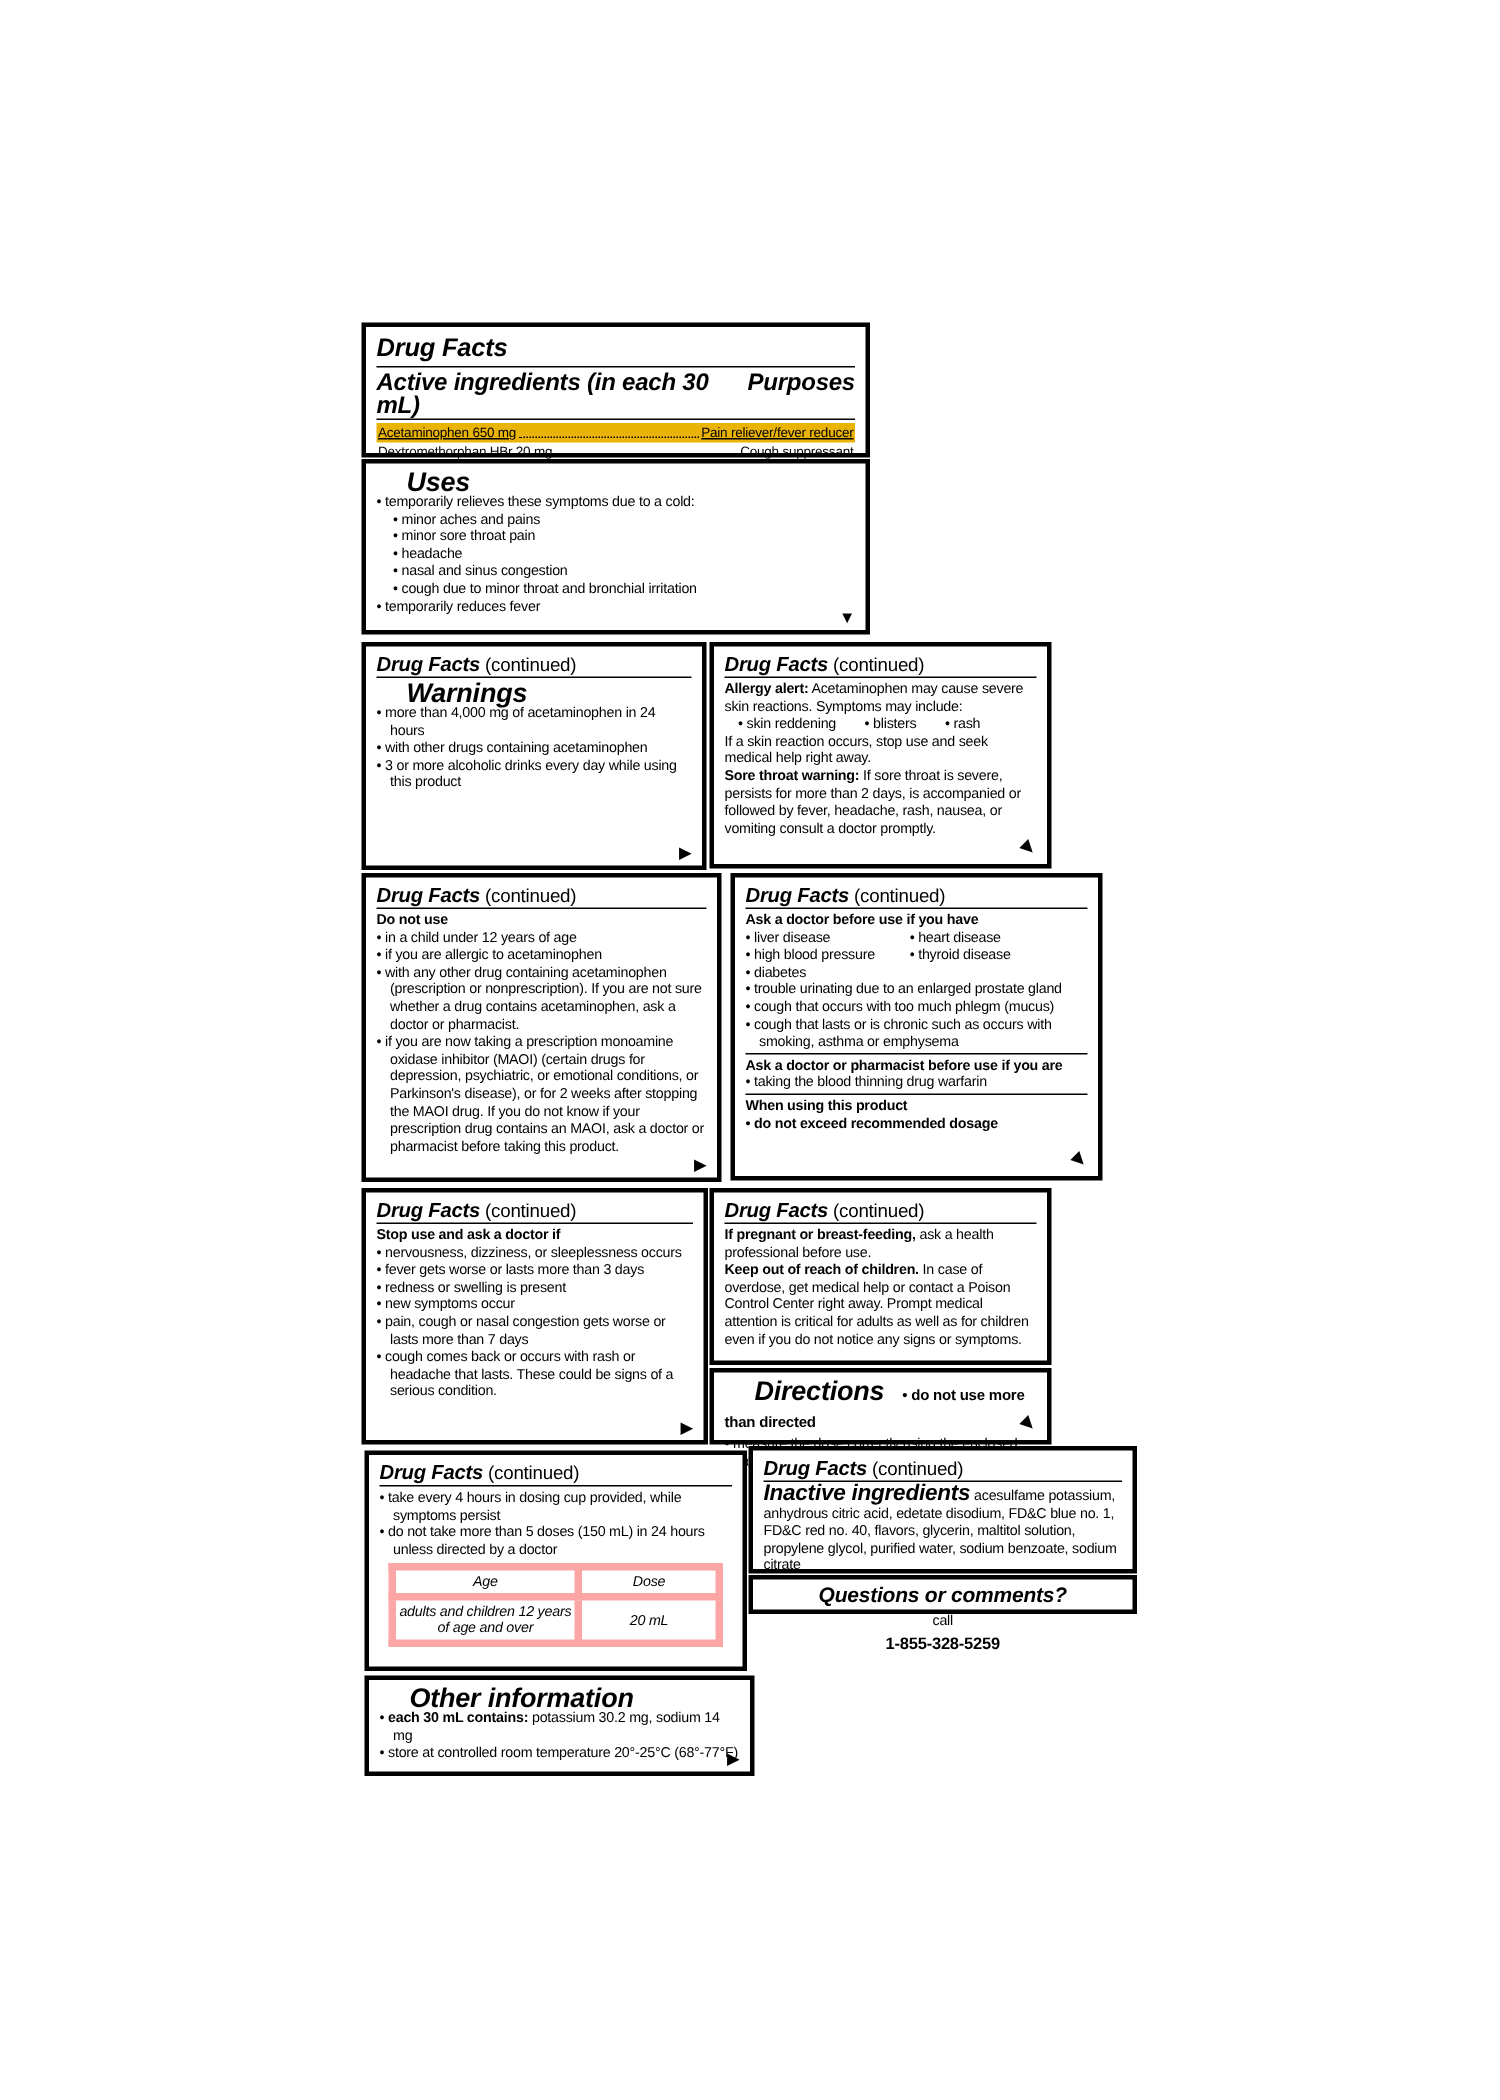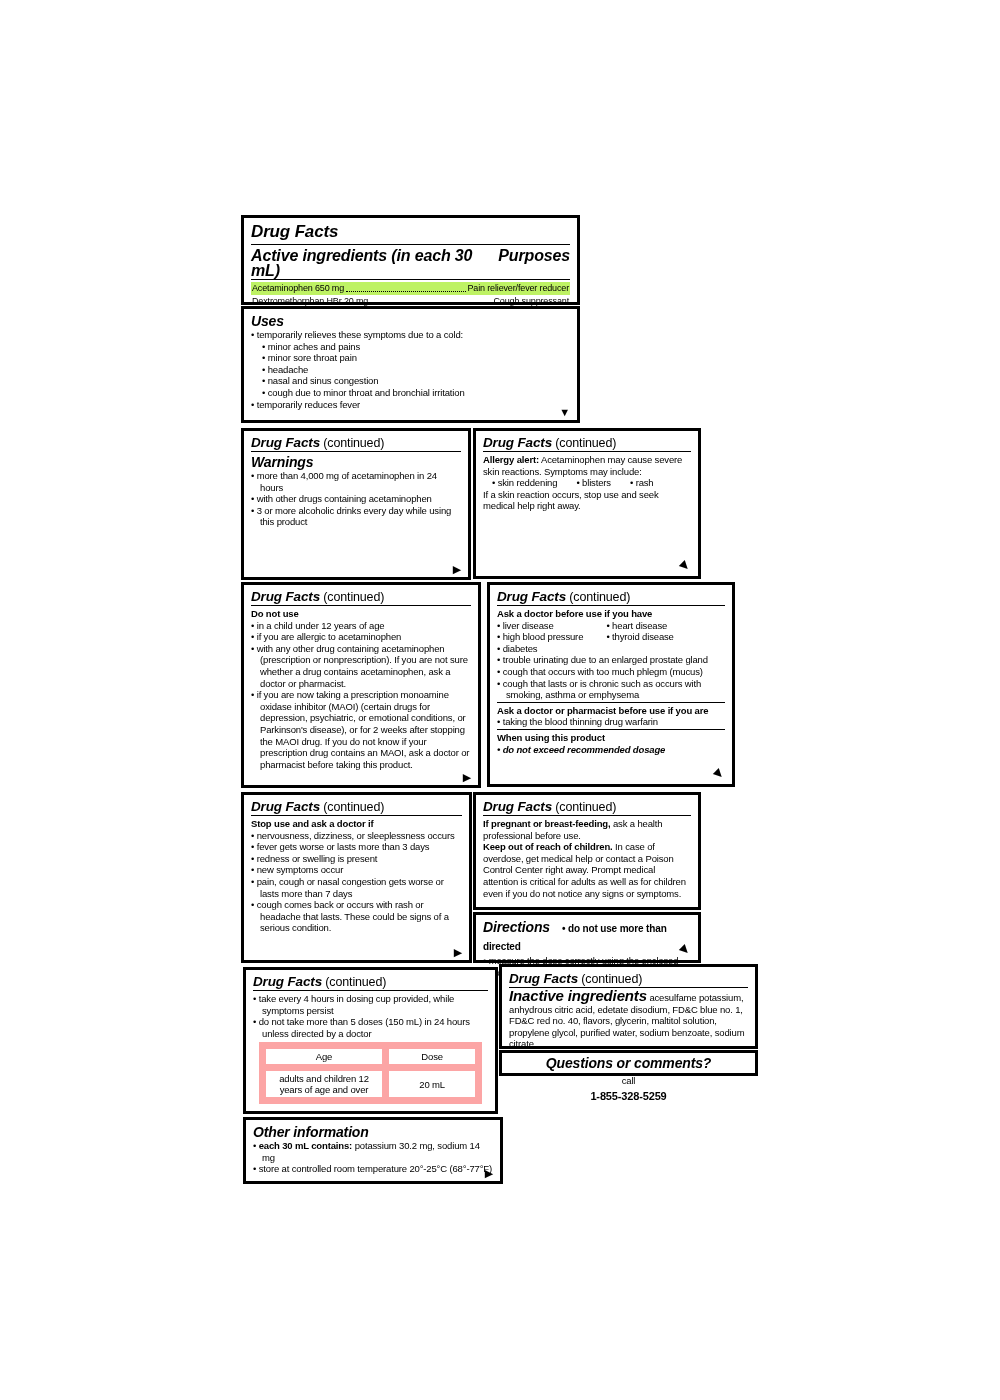--- a/index.html
+++ b/index.html
@@ -11,21 +11,21 @@
   }
   .box {
     position:absolute; background:#fff;
     border:3px solid #000; padding:4px 7px 5px 7px;
   }
   .df-head { font-size:12.5px; white-space:nowrap; }
   .df-head .df { font-weight:bold; font-style:italic; font-size:13.5px; }
   .df-head .cont { font-weight:normal; }
   .hr { border-top:1.5px solid #000; margin:2px 0 3px 0; }
   .hr-thin { border-top:1px solid #000; margin:1px 0 2px 0; }
-  .big-head { font-size:14px; font-weight:bold; font-style:italic; line-height:16px; }
+  .big-head { font-size:18px; font-weight:bold; font-style:italic; line-height:16px;margin-left:20px; }
   .body-txt, li, .p { font-size:9.5px; line-height:11.6px; }
   .p { margin:0; }
   b.lead { font-weight:bold; }
   ul { list-style:none; }
   li { padding-left:9px; text-indent:-9px; }
   li::before { content:"• "; }
   ul.sub { margin-left:11px; }
   .row2 { display:flex; font-size:9.5px; line-height:11.6px; }
   .row2 .c1 { width:48%; padding-left:9px; text-indent:-9px; }
   .row2 .c2 { width:52%; padding-left:9px; text-indent:-9px; }
@@ -38,42 +38,42 @@
   .arr-down::before { content:"▼"; }
   .arr-se { transform:rotate(45deg); bottom:5px; right:9px; }
   .arr-se::before { content:"▶"; }
   
   .title { font-size:17px; font-weight:bold; font-style:italic; line-height:20px; }
   .ai-head { display:flex; justify-content:center; font-size:16px; font-weight:bold; font-style:italic; line-height:15px; }
   .ing-row { display:flex; align-items:flex-end; font-size:9px; line-height:12.5px; padding:0 1px; }
   .ing-row .leader { flex:1; border-bottom:1.6px dotted #000; margin:0 2px 3px 2px; }
   
   table { border-collapse:collapse; width:95%; margin:3px auto 0 auto; font-size:9.5px; }
-  th,td { border:7px solid #fca5a5; text-align:center; font-weight:normal; padding:2px 2px; line-height:11px; }
+  th,td { border:5px solid #fca5a5; text-align:center; font-weight:normal; padding:2px 2px; line-height:11px;font-style:italic; }
   .col-age { width:57%; }
   
   .inact-head { font-size:15px; font-weight:bold; font-style:italic; }
   .q-head { font-size:14px; font-weight:bold; font-style:italic; }
   .q-call { font-size:9.5px; }
   .q-phone { font-size:11px; font-weight:bold; }
   .dir-row { line-height:16px; }
   .dir-bullet { font-size:10px; font-weight:bold; padding-left:12px; }
 </style>
 </head>
 <body>
 
 <div class="box" style="left:241px; top:215px; width:339px; height:90px;">
   <div class="title">Drug Facts</div>
   <div class="hr"></div>
   <div class="ai-head">
     <span>Active ingredients (in each 30 mL)</span>
     <span>Purposes</span>
   </div>
   <div class="hr-thin"></div>
-  <div class="ing-row" style="background: #bef264;">
+  <div class="ing-row" style="background: #eab308; text-decoration: underline;">
     <span>Acetaminophen 650 mg</span>
     <span class="leader"></span>
     <span>Pain reliever/fever reducer</span>
   </div>
   <div class="ing-row">
     <span>Dextromethorphan HBr 20 mg</span>
     <span class="leader"></span>
     <span>Cough suppressant</span>
   </div>
   <div class="ing-row">
@@ -114,20 +114,21 @@
 </div>
 
 <div class="box" style="left:473px; top:428px; width:228px; height:151px;">
   <div class="df-head"><span class="df">Drug Facts</span> <span class="cont">(continued)</span></div>
   <div class="hr-thin"></div>
   <p class="p"><b class="lead">Allergy alert:</b> <span>Acetaminophen may cause severe skin reactions. Symptoms may include:</span></p>
   <div class="inlineb">
     <span>skin reddening</span><span>blisters</span><span>rash</span>
   </div>
   <p class="p">If a skin reaction occurs, stop use and seek medical help right away.</p>
+  <p class="p"><b class="lead">Sore throat warning:</b> <span>If sore throat is severe, persists for more than 2 days, is accompanied or followed by fever, headache, rash, nausea, or vomiting consult a doctor promptly.</span></p>
   <span class="arr arr-se"></span>
 </div>
 
 <div class="box" style="left:241px; top:582px; width:240px; height:206px;">
   <div class="df-head"><span class="df">Drug Facts</span> <span class="cont">(continued)</span></div>
   <div class="hr-thin"></div>
   <p class="p"><b class="lead">Do not use</b></p>
   <ul>
     <li>in a child under 12 years of age</li>
     <li>if you are allergic to acetaminophen</li>
@@ -156,21 +157,21 @@
     <li>cough that lasts or is chronic such as occurs with smoking, asthma or emphysema</li>
   </ul>
   <div class="hr-thin"></div>
   <p class="p"><b class="lead">Ask a doctor or pharmacist before use if you are</b></p>
   <ul>
     <li>taking the blood thinning drug warfarin</li>
   </ul>
   <div class="hr-thin"></div>
   <p class="p"><b class="lead">When using this product</b></p>
   <ul>
-    <li style="font-weight:bold;font-style:italic;">do not exceed recommended dosage</li>
+    <li style="font-weight:bold;">do not exceed recommended dosage</li>
   </ul>
   <span class="arr arr-se"></span>
 </div>
 
 <div class="box" style="left:241px; top:792px; width:231px; height:171px;">
   <div class="df-head"><span class="df">Drug Facts</span> <span class="cont">(continued)</span></div>
   <div class="hr-thin"></div>
   <p class="p"><b class="lead">Stop use and ask a doctor if</b></p>
   <ul>
     <li>nervousness, dizziness, or sleeplessness occurs</li>

